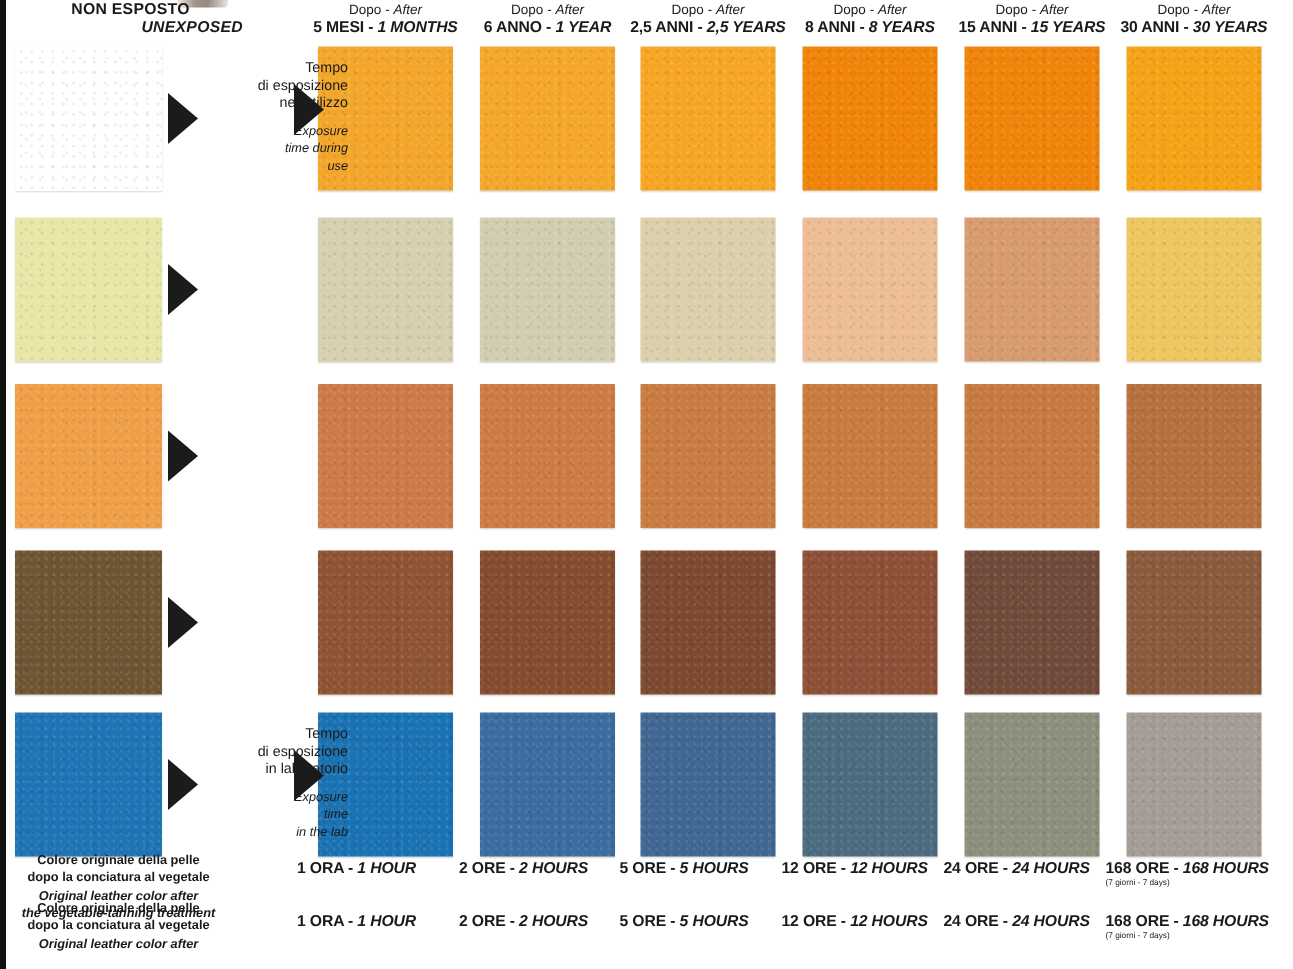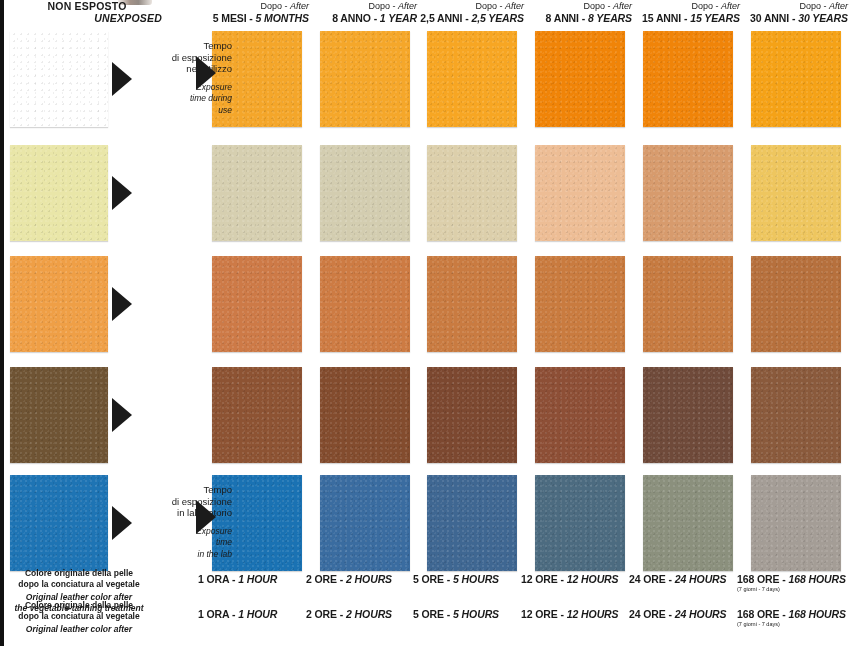--- a/index.html
+++ b/index.html
@@ -24,21 +24,21 @@
     position:absolute; left:0; top:0; width:824px; height:26px;
   }
   .unexposed-head{
     position:absolute; left:12px; top:1px; width:150px;
     text-align:center; line-height:11.5px;
   }
   .unexposed-head .it{ font-size:10.5px; font-weight:bold; letter-spacing:.2px; }
   .unexposed-head .en{ font-size:10.5px; font-weight:bold; font-style:italic; letter-spacing:.2px;text-align:right; }
 
   .col-head{
-    position:absolute; top:1px; width:104px; text-align:right; line-height:11.5px;
+    position:absolute; top:1px; width:104px; text-align:center; line-height:11.5px;
   }
   .col-head .dopo{ font-size:9px; }
   .col-head .dopo i{ font-style:italic; }
   .col-head .per{ font-size:10.5px; font-weight:bold; white-space:nowrap; letter-spacing:-.1px;}
   .col-head .per i{ font-style:italic; }
 
   
   .swatch{
     position:absolute;
     box-shadow:0 1px 1px rgba(0,0,0,.16);
@@ -101,25 +101,25 @@
 <div class="topnub"></div>
 
 <div class="header-band">
   <div class="unexposed-head">
     <div class="it">NON ESPOSTO</div>
     <div class="en">UNEXPOSED</div>
   </div>
   <div id="colheads">
       <div class="col-head" style="left: 205px;">
         <div class="dopo"><span>Dopo</span><span> - </span><i>After</i></div>
-        <div class="per"><span>5 MESI</span> - <i>5 MONTHS</i></div>
+        <div class="per"><span>5 MESI</span> - <i>1 MONTHS</i></div>
       </div>
       <div class="col-head" style="left: 313px;">
         <div class="dopo"><span>Dopo</span><span> - </span><i>After</i></div>
-        <div class="per"><span>8 ANNO</span> - <i>1 YEAR</i></div>
+        <div class="per"><span>6 ANNO</span> - <i>1 YEAR</i></div>
       </div>
       <div class="col-head" style="left: 420px;">
         <div class="dopo"><span>Dopo</span><span> - </span><i>After</i></div>
         <div class="per"><span>2,5 ANNI</span> - <i>2,5 YEARS</i></div>
       </div>
       <div class="col-head" style="left: 528px;">
         <div class="dopo"><span>Dopo</span><span> - </span><i>After</i></div>
         <div class="per"><span>8 ANNI</span> - <i>8 YEARS</i></div>
       </div>
       <div class="col-head" style="left: 636px;">

